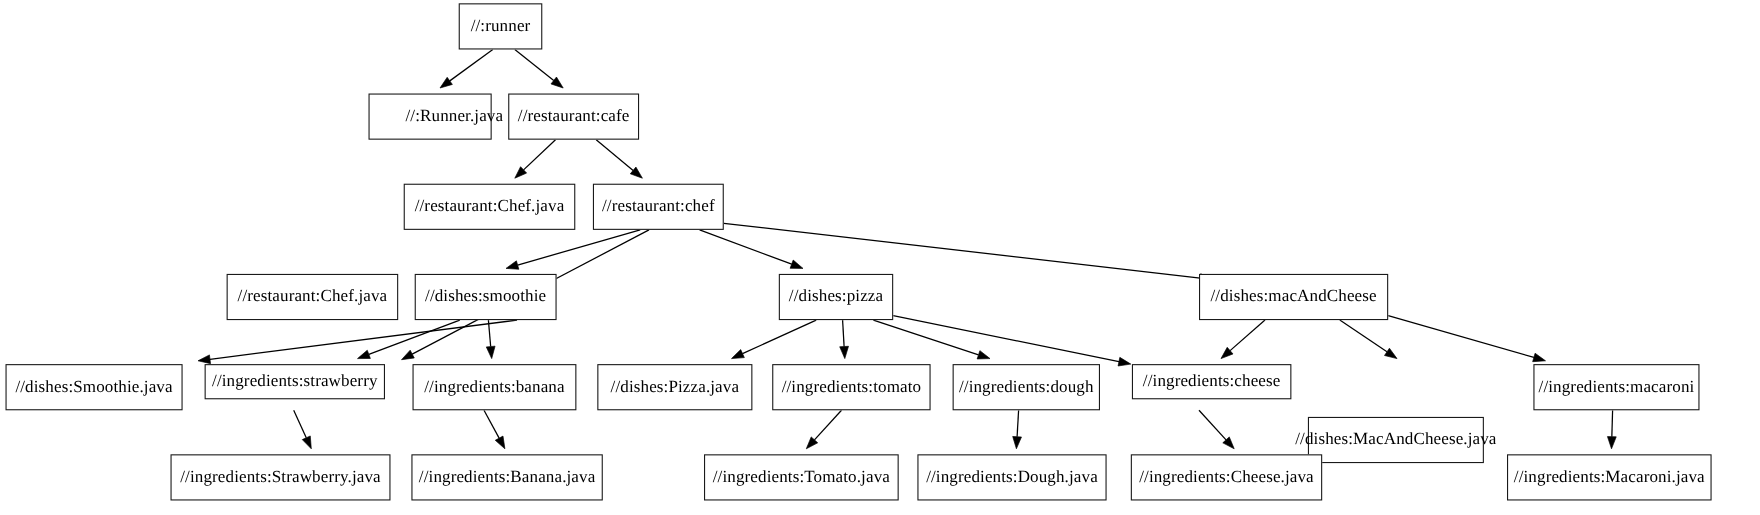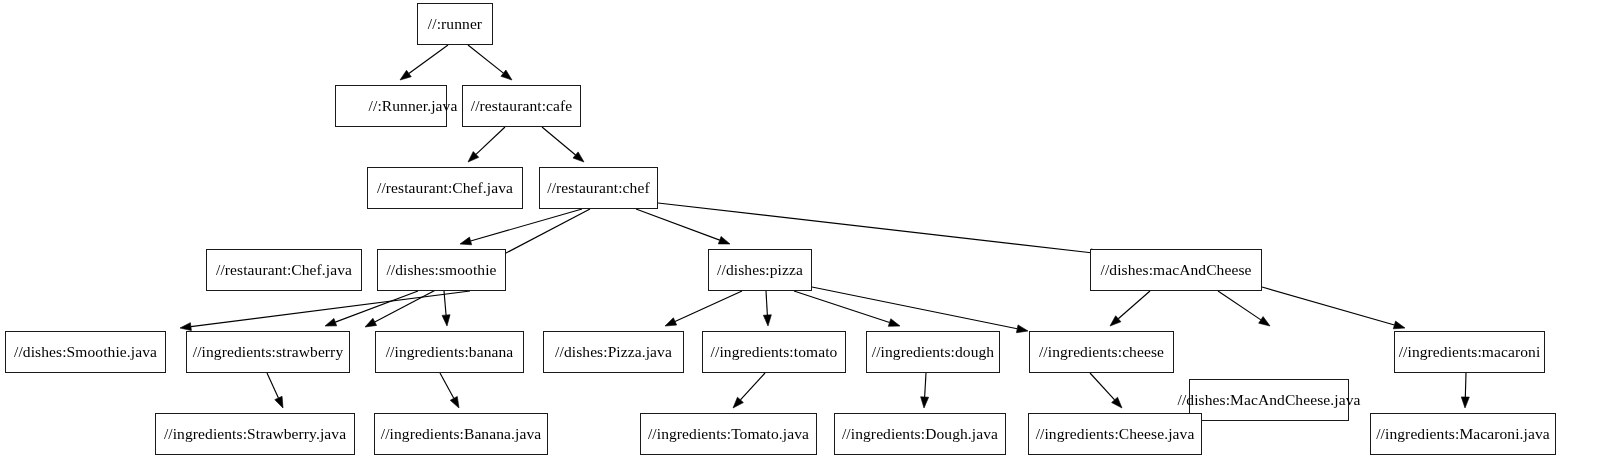--- a/index.html
+++ b/index.html
@@ -131,36 +131,36 @@
       </div>
       <div class="node" style="left: 708px; top: 249px; width: 104px; height: 42px; background: rgb(255, 255, 255); border-color: rgb(26, 26, 26);">
         <span class="node-label">//dishes:pizza</span>
       </div>
       <div class="node" style="left: 1090px; top: 249px; width: 172px; height: 42px; background: rgb(255, 255, 255); border-color: rgb(26, 26, 26);">
         <span class="node-label">//dishes:macAndCheese</span>
       </div>
       <div class="node" style="left: 5px; top: 331px; width: 161px; height: 42px; background: rgb(255, 255, 255); border-color: rgb(26, 26, 26);">
         <span class="node-label">//dishes:Smoothie.java</span>
       </div>
-      <div class="node" style="left: 186px; top: 331px; width: 164px; height: 42px; background: rgb(255, 255, 255); border-color: rgb(26, 26, 26); align-items: center;">
+      <div class="node" style="left: 186px; top: 331px; width: 164px; height: 32px; background: rgb(255, 255, 255); border-color: rgb(26, 26, 26); align-items: center;">
         <span class="node-label">//ingredients:strawberry</span>
       </div>
       <div class="node" style="left: 375px; top: 331px; width: 149px; height: 42px; background: rgb(255, 255, 255); border-color: rgb(26, 26, 26);">
         <span class="node-label">//ingredients:banana</span>
       </div>
       <div class="node" style="left: 543px; top: 331px; width: 141px; height: 42px; background: rgb(255, 255, 255); border-color: rgb(26, 26, 26);">
         <span class="node-label">//dishes:Pizza.java</span>
       </div>
       <div class="node" style="left: 702px; top: 331px; width: 144px; height: 42px; background: rgb(255, 255, 255); border-color: rgb(26, 26, 26);">
         <span class="node-label">//ingredients:tomato</span>
       </div>
       <div class="node" style="left: 866px; top: 331px; width: 134px; height: 42px; background: rgb(255, 255, 255); border-color: rgb(26, 26, 26); justify-content: center;">
         <span class="node-label">//ingredients:dough</span>
       </div>
-      <div class="node" style="left: 1029px; top: 331px; width: 145px; height: 42px; background: rgb(255, 255, 255); border-color: rgb(26, 26, 26);">
+      <div class="node" style="left: 1029px; top: 331px; width: 145px; height: 32px; background: rgb(255, 255, 255); border-color: rgb(26, 26, 26);">
         <span class="node-label">//ingredients:cheese</span>
       </div>
       <div class="node" style="left: 1189px; top: 331px; width: 160px; height: 42px; background: rgb(255, 255, 255); border-color: rgb(26, 26, 26); margin-top: 48px;">
         <span class="node-label">//dishes:MacAndCheese.java</span>
       </div>
       <div class="node" style="left: 1394px; top: 331px; width: 151px; height: 42px; background: rgb(255, 255, 255); border-color: rgb(26, 26, 26);">
         <span class="node-label">//ingredients:macaroni</span>
       </div>
       <div class="node" style="left: 155px; top: 413px; width: 200px; height: 42px; background: rgb(255, 255, 255); border-color: rgb(26, 26, 26);">
         <span class="node-label">//ingredients:Strawberry.java</span>

